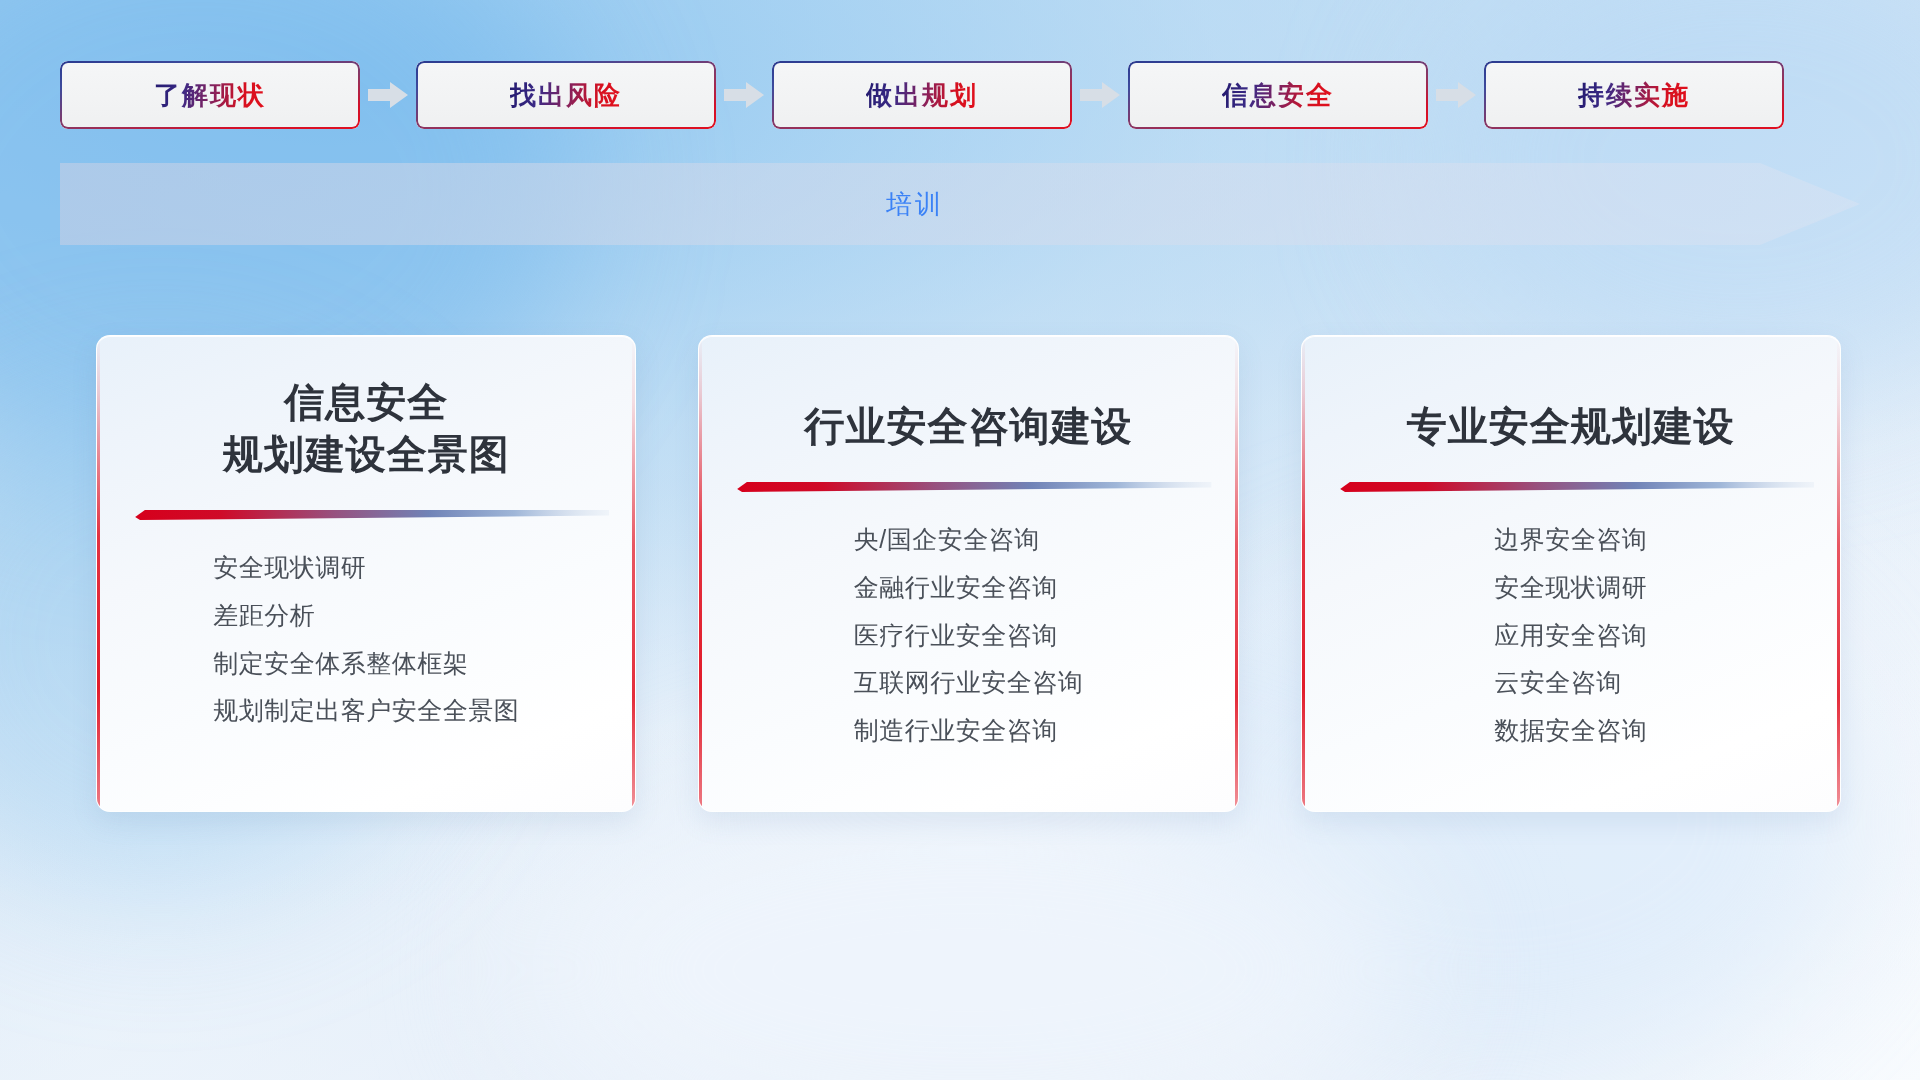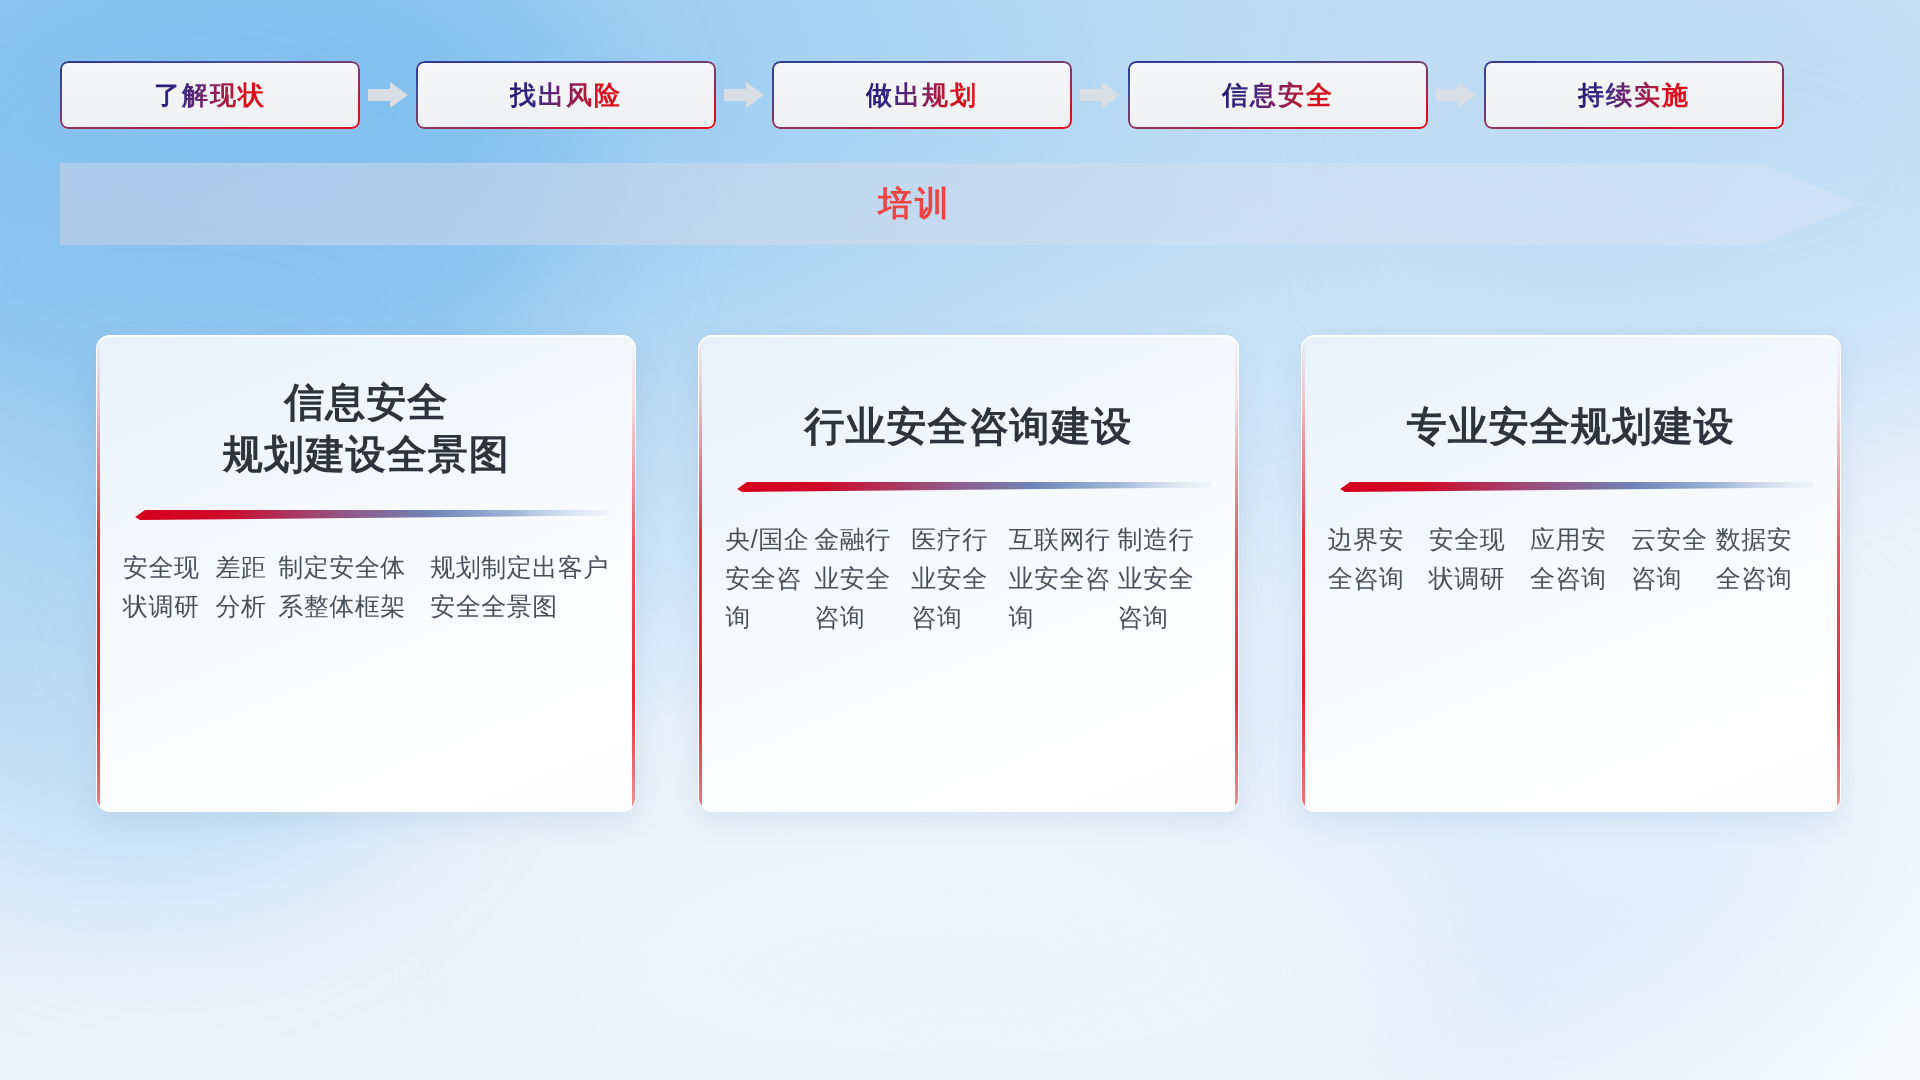--- a/index.html
+++ b/index.html
@@ -46,21 +46,21 @@
   }
   .arrow-sep { flex:0 0 auto; width:56px; display:flex; align-items:center; justify-content:center; }
   .arrow-sep svg { display:block; }
 
   
   .banner { position:absolute; left:60px; top:163px; width:1800px; height:82px; }
   .banner-bg { position:absolute; inset:0; }
   .banner-label {
     position:absolute; left:0; right:0; top:0; bottom:0;
     display:flex; align-items:center; justify-content:center;
-    font-size:34px; font-weight:700; color:#ef4444; letter-spacing:3px;
+    font-size:26px; font-weight:400; color:#3b82f6; letter-spacing:3px;
     padding-right:90px;
   }
 
   
   .cards { position:absolute; left:96px; top:335px; width:1745px; height:477px; display:flex; gap:62px; }
   .card {
     position:relative; flex:1 1 0; border-radius:14px; overflow:hidden;
     background:linear-gradient(158deg,#e8f1fa 0%,#eef4fb 16%,#f5f8fc 38%,#fafcfe 62%,#ffffff 84%,#fdfdfe 100%);
     box-shadow:0 1px 0 rgba(255,255,255,0.9) inset, 0 10px 26px rgba(90,130,175,0.13);
     border:1px solid rgba(255,255,255,0.95);
@@ -76,21 +76,21 @@
     background:linear-gradient(180deg,rgba(224,16,32,0) 0%,rgba(224,16,32,0.12) 14%,rgba(224,16,32,0.70) 44%,rgba(224,16,32,0.88) 76%,rgba(224,16,32,0.45) 100%);
   }
   .card-title {
     font-size:40px; font-weight:700; color:#2e333c; line-height:1.3;
     text-align:center; letter-spacing:1px; white-space:pre-line;
     margin-top:6px;
   }
   .card.two .card-title, .card.three .card-title { margin-top:30px; }
   .divider { position:relative; width:100%; height:16px; margin:26px 0 14px; }
   .divider svg { display:block; width:100%; height:16px; }
-  .card-list { display:flex; flex-direction:row; align-items:flex-start; gap:3px; margin-top:12px; }
+  .card-list { display:flex; flex-direction:column; align-items:flex-start; gap:9px; margin-top:12px; }
   .card-list-item { font-size:25px; color:#4a5059; letter-spacing:0.5px; line-height:1.55; }
 
   
   .bottom-labels { position:absolute; left:0; top:930px; width:1920px; height:50px; }
   .bl { position:absolute; font-size:25px; font-weight:700; color:#3c5fa4; letter-spacing:1px; white-space:nowrap; }
 </style>
 </head>
 <body>
 
 <div class="blob b1"></div>

